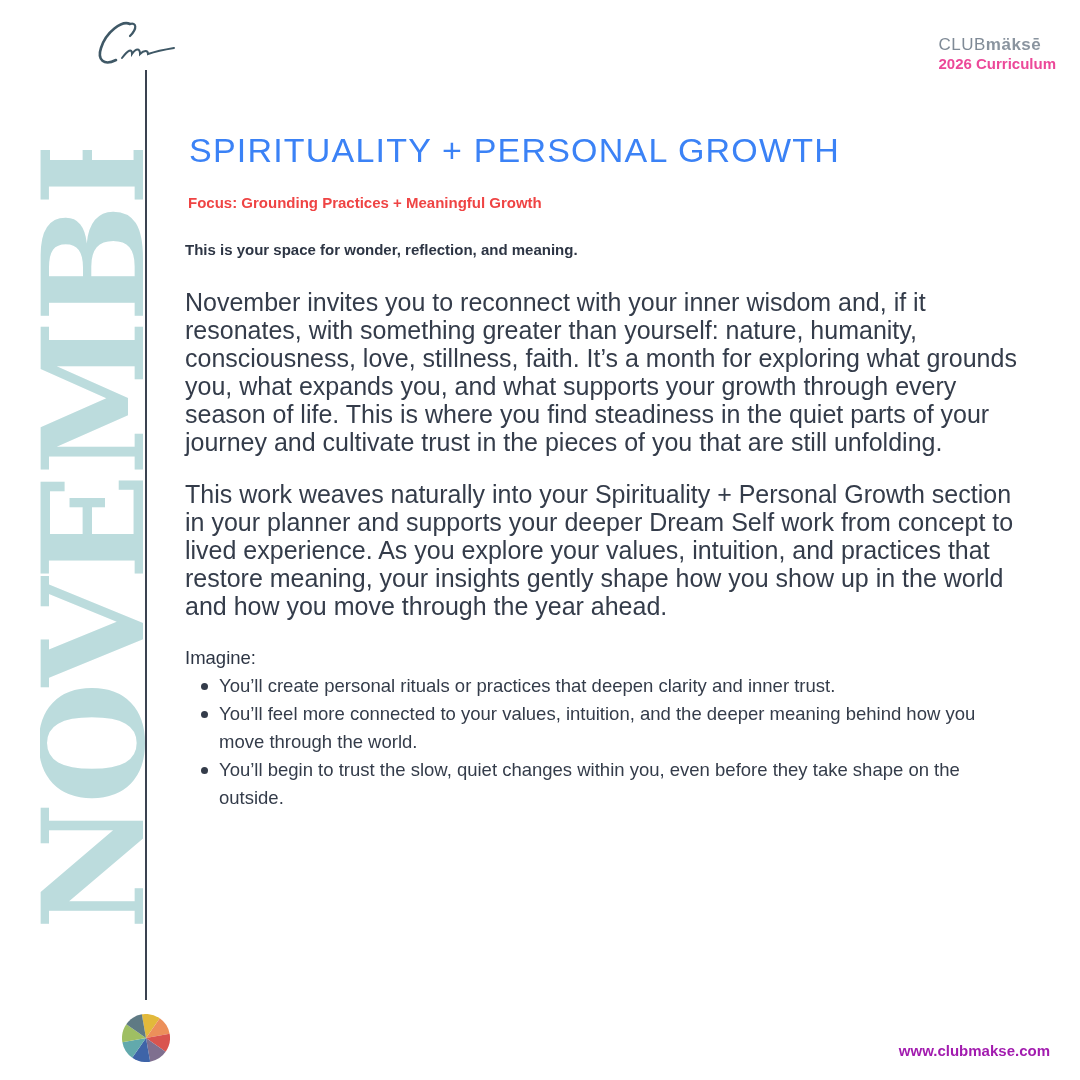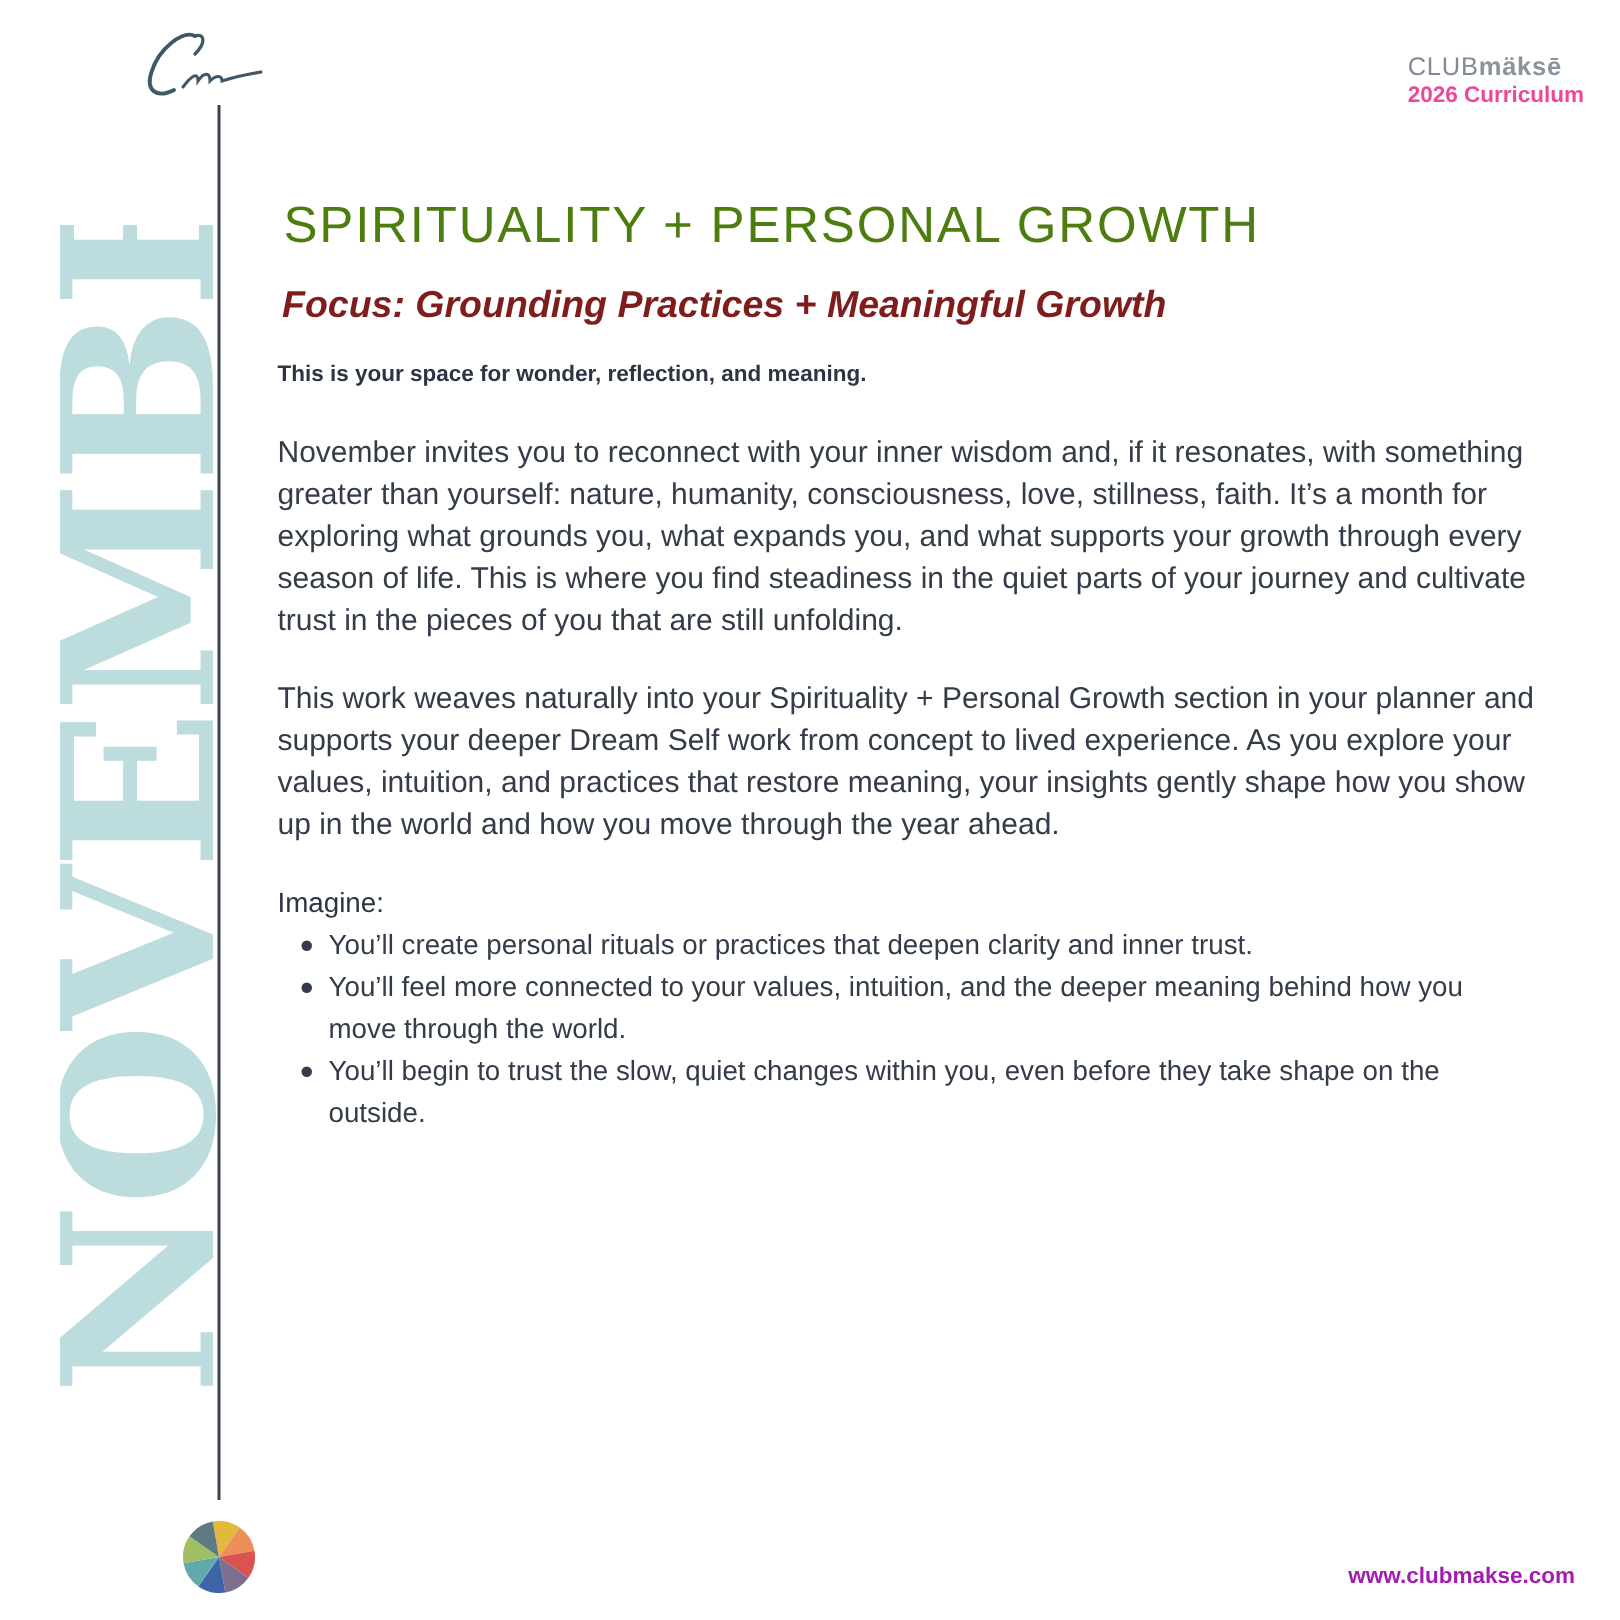--- a/index.html
+++ b/index.html
@@ -26,29 +26,29 @@
   .wheel { position: absolute; left: 122px; top: 1014px; width: 48px; height: 48px; }
   .brand { position: absolute; right: 24px; top: 35px; text-align: left; }
   .brand-line1 { font-size: 17px; color: #7f8a96; letter-spacing: 0.5px; line-height: 20px; }
   .brand-line1 .club { font-weight: normal; }
   .brand-line1 .makse { font-weight: bold; color: #8a949f; }
   .brand-line2 { font-size: 15px; font-weight: bold; color: #ec4899; line-height: 18px; }
   .footer-url { position: absolute; right: 30px; top: 1042px; font-size: 15px; font-weight: bold; color: #a21caf; }
 
   .content { position: absolute; left: 185px; top: 128px; width: 840px; }
   .title {
-    font-size: 34px; font-weight: normal; color: #4d7c0f; letter-spacing: 1.2px;
+    font-size: 34px; font-weight: normal; color: #3b82f6; letter-spacing: 1.2px;
     margin: 0 0 0 4px; line-height: 44px;
   }
   .focus {
-    font-size: 25px; font-weight: bold; font-style: italic; color: #7f1d1d;
+    font-size: 15px; font-weight: bold; color: #ef4444;
     margin: 16px 0 0 3px; line-height: 30px;
   }
   .lead { font-size: 15px; font-weight: bold; margin: 18px 0 0 0; line-height: 28px; }
-  .para { font-size: 20px; line-height: 28px; margin: 24px 0 0 0; color: #343c4a; }
+  .para { font-size: 25px; line-height: 28px; margin: 24px 0 0 0; color: #343c4a; }
   .imagine-label { font-size: 18.5px; font-weight: normal; margin: 24px 0 0 0; line-height: 28px; }
   .bullets { list-style: none; margin: 0; padding: 0 0 0 34px; }
   .bullets li { position: relative; font-size: 18.5px; line-height: 28px; color: #343c4a; }
   .bullets li .dot {
     position: absolute; left: -18px; top: 11px; width: 7px; height: 7px; border-radius: 50%; background: #343c4a;
   }
   .closing { font-size: 19px; font-weight: bold; line-height: 28px; margin: 24px 0 0 0; }
 </style>
 </head>
 <body>

